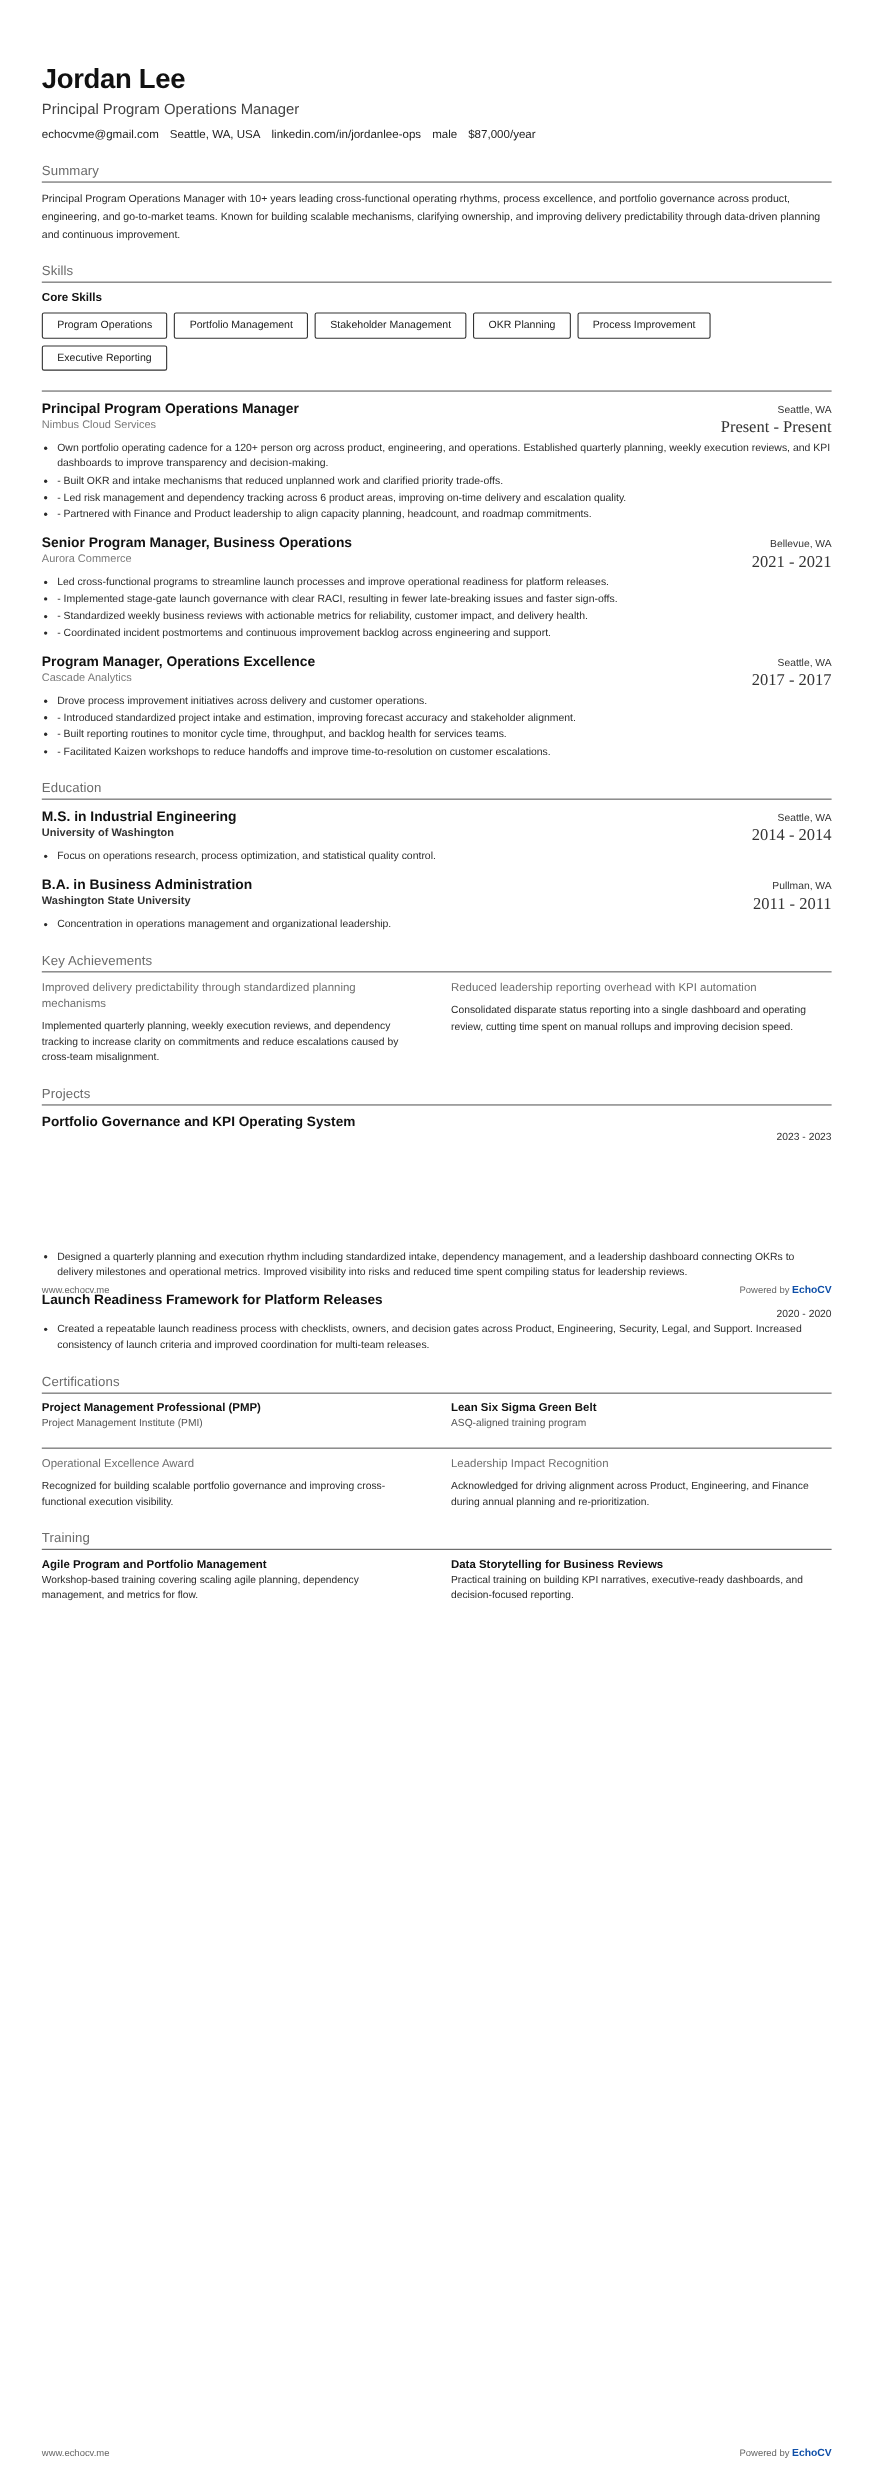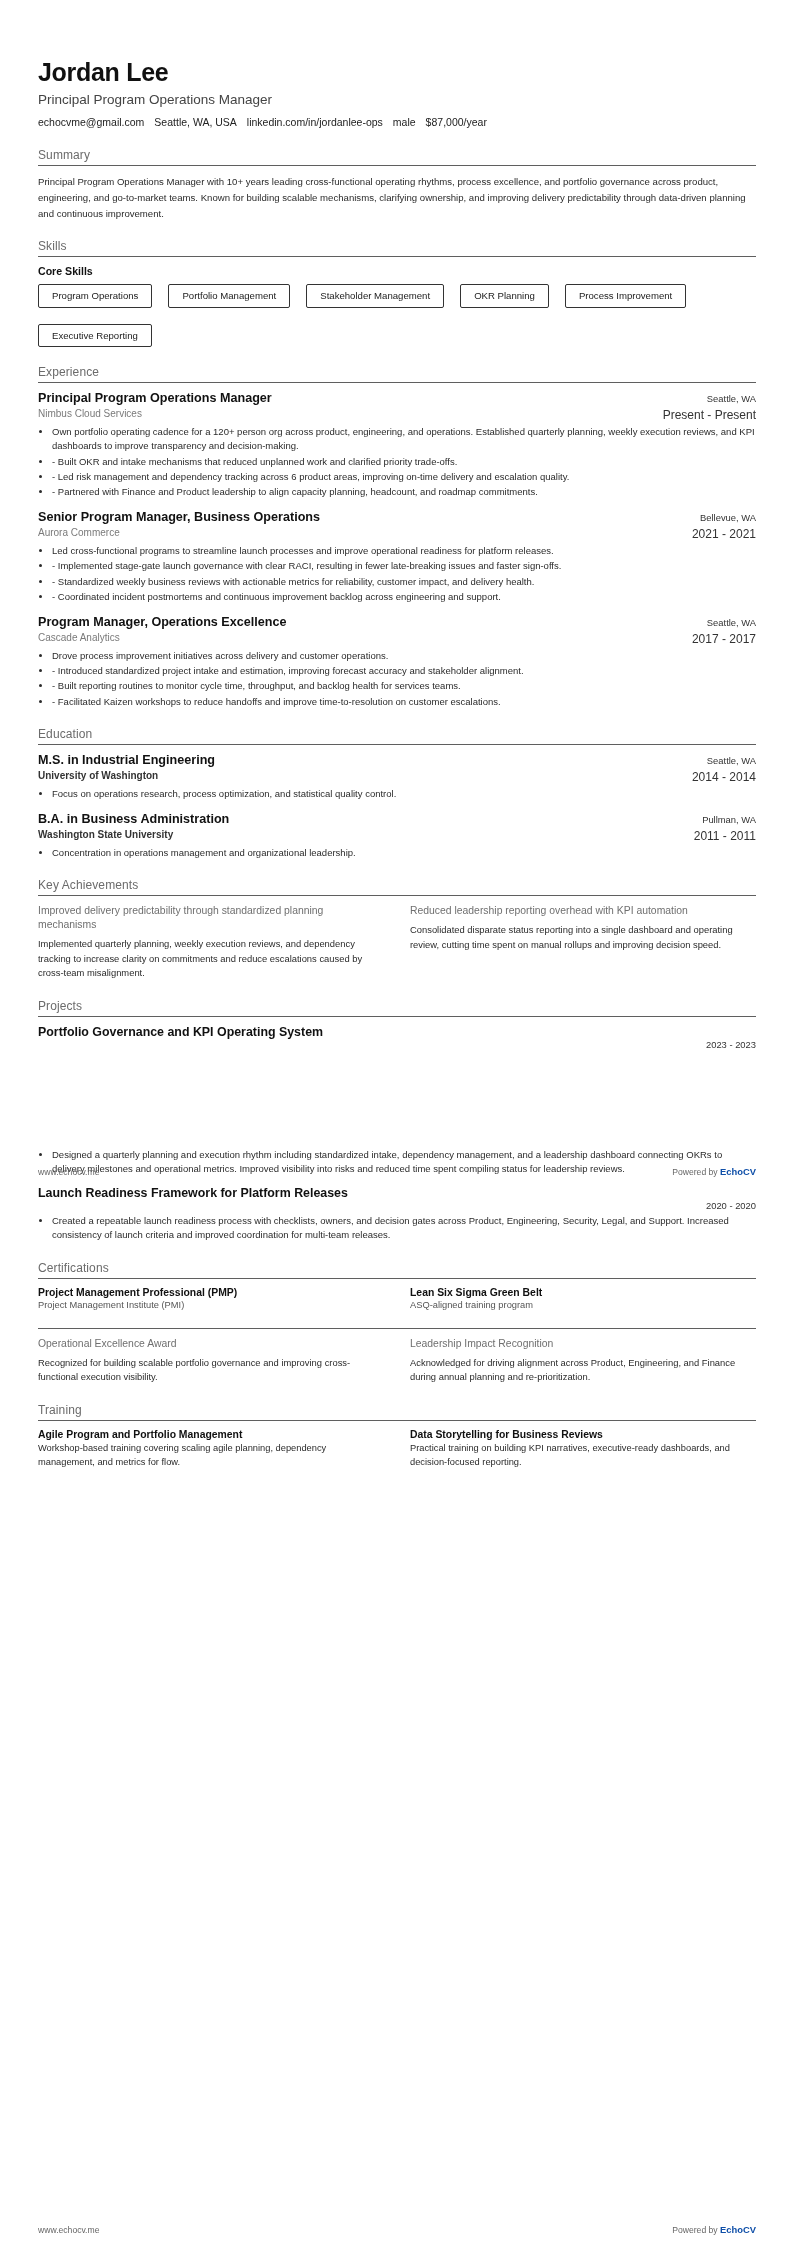--- a/index.html
+++ b/index.html
@@ -67,21 +67,21 @@
   
   .skill-group-title {
     font-size: 10.6px;
     font-weight: bold;
     color: #111;
     margin-bottom: 7px;
   }
   .pill-wrap {
     display: flex;
     flex-wrap: wrap;
-    gap: 16px;
+    gap: 6px;
     align-items: center;
   }
   .pill {
     border: 1px solid #333;
     border-radius: 2px;
     padding: 5px 13px;
     font-size: 9.6px;
     color: #222;
     background: #fff;
     line-height: 1.2;
@@ -111,24 +111,25 @@
     display: flex;
     justify-content: space-between;
     align-items: flex-start;
     margin-top: 1px;
   }
   .entry-org {
     font-size: 10px;
     color: #7a7a7a;
   }
   .entry-dates {
-    font-size: 12px;
+    font-size: 15px;
     color: #333;
     white-space: nowrap;
     padding-left: 12px;
+    font-family: Liberation Serif, serif;
   }
   ul.bullets {
     margin: 3px 0 0 0;
     padding-left: 14px;
   }
   ul.bullets li {
     font-size: 9.5px;
     line-height: 1.5;
     color: #2b2b2b;
     margin-bottom: 1px;
@@ -243,21 +244,20 @@
         <span class="pill">Program Operations</span>
         <span class="pill">Portfolio Management</span>
         <span class="pill">Stakeholder Management</span>
         <span class="pill">OKR Planning</span>
         <span class="pill">Process Improvement</span>
         <span class="pill">Executive Reporting</span>
       </div>
     </div>
 
     <div class="section">
-      <div class="section-title">Experience</div>
       <div class="section-rule"></div>
 
       <div class="entry">
         <div class="entry-top">
           <div class="entry-title">Principal Program Operations Manager</div>
           <div class="entry-loc">Seattle, WA</div>
         </div>
         <div class="entry-sub">
           <div class="entry-org">Nimbus Cloud Services</div>
           <div class="entry-dates">Present  -  Present</div>

